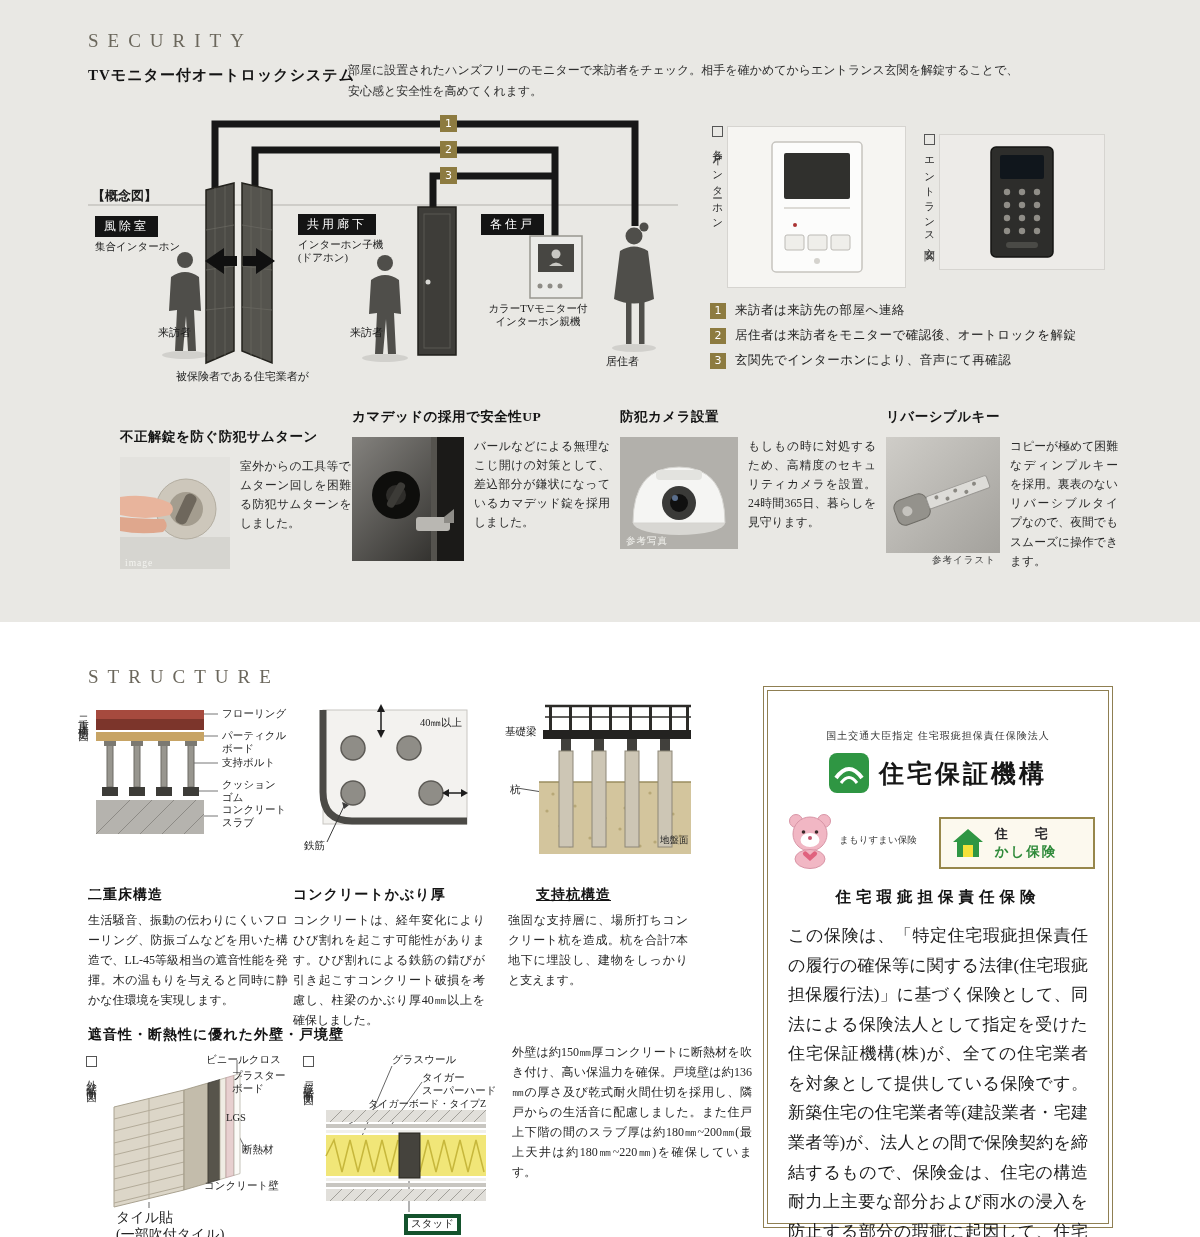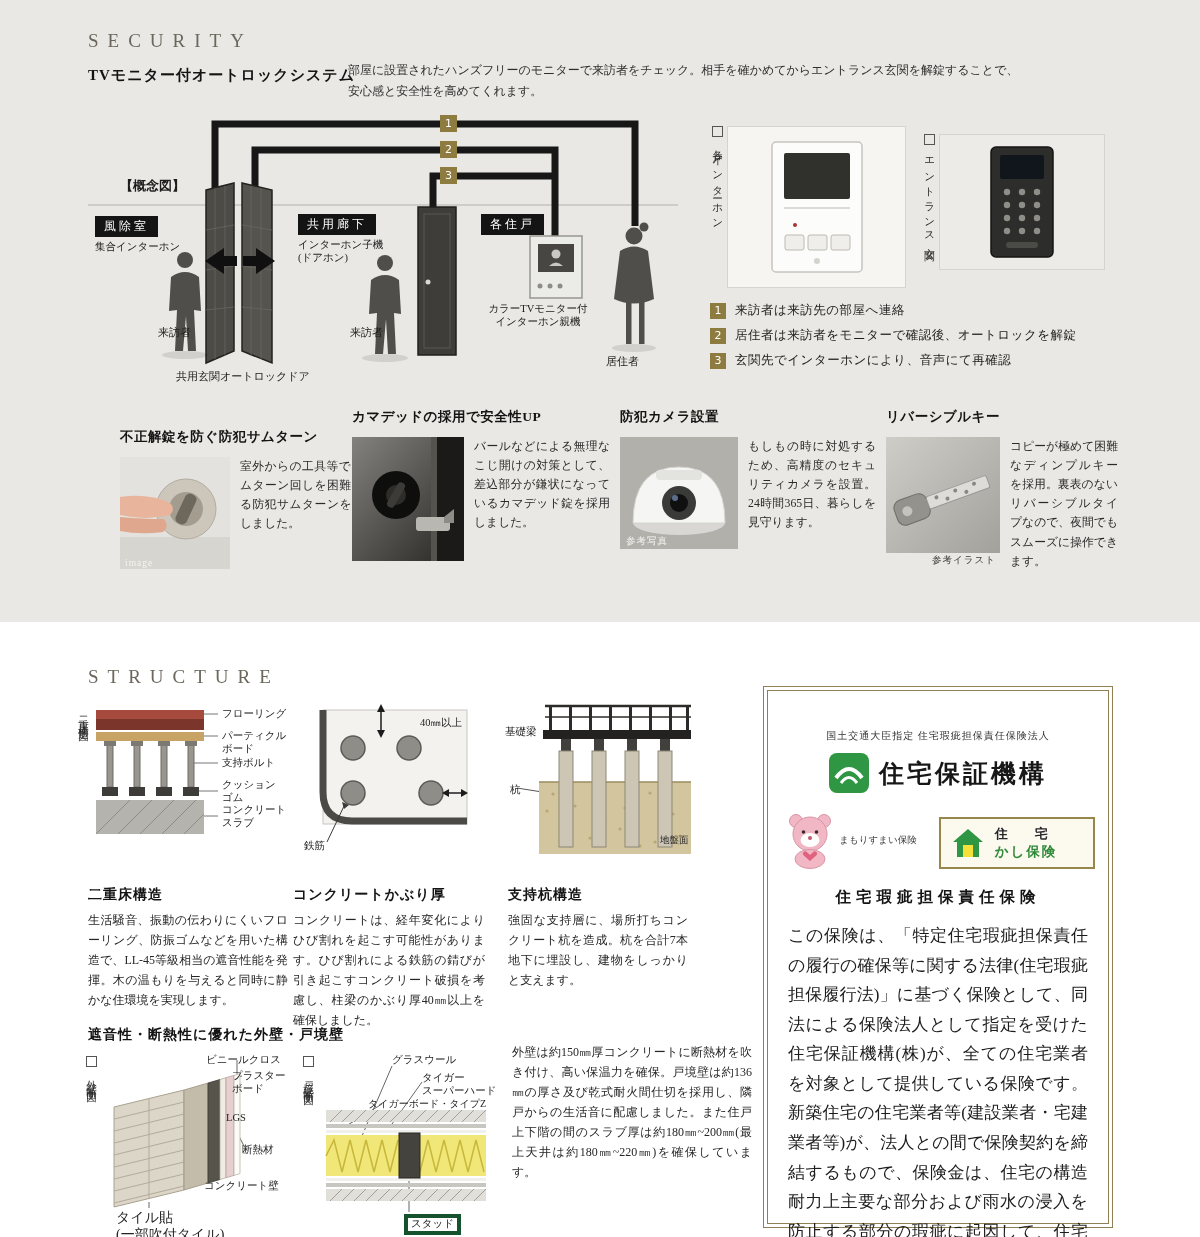--- a/index.html
+++ b/index.html
@@ -98,25 +98,25 @@
         <circle cx="546" cy="128" r="8.5"></circle>
         <circle cx="556" cy="119" r="4.5"></circle>
         <path d="M532 143 Q546 134 560 143 L566 191 Q546 200 526 191 Z"></path>
         <rect x="538" y="194" width="5.5" height="42"></rect>
         <rect x="551" y="194" width="5.5" height="42"></rect>
       </g>
     </svg>
     <div class="num-badge" style="left:352px;top:7px;">1</div>
     <div class="num-badge" style="left:352px;top:33px;">2</div>
     <div class="num-badge" style="left:352px;top:59px;">3</div>
-    <div class="dlabel" style="left:4px;top:70px;font-size:13px;font-weight:bold;margin-left:28px;">【概念図】</div>
+    <div class="dlabel" style="left:4px;top:80px;font-size:13px;font-weight:bold;">【概念図】</div>
     <div class="zone-box" style="left:7px;top:108px;">風除室</div>
     <div class="dlabel sm" style="left:7px;top:132px;">集合インターホン</div>
     <div class="dlabel" style="left:70px;top:218px;">来訪者</div>
-    <div class="dlabel" style="left:88px;top:262px;">共用玄関オートロックドア</div>
+    <div class="dlabel" style="left:88px;top:262px;">被保険者である住宅業者が</div>
     <div class="zone-box" style="left:210px;top:106px;">共用廊下</div>
     <div class="dlabel sm preline" style="left:210px;top:130px;">インターホン子機
 (ドアホン)</div>
     <div class="dlabel" style="left:262px;top:218px;">来訪者</div>
     <div class="zone-box" style="left:393px;top:106px;">各住戸</div>
     <div class="dlabel sm preline" style="left:385px;top:194px;width:130px;text-align:center;">カラーTVモニター付
 インターホン親機</div>
     <div class="dlabel" style="left:518px;top:247px;">居住者</div>
   </div>
 
@@ -384,21 +384,21 @@
         <rect x="54" y="55" width="14" height="96"></rect>
           <rect x="87" y="55" width="14" height="96"></rect>
           <rect x="120" y="55" width="14" height="96"></rect>
           <rect x="153" y="55" width="14" height="96"></rect>
       </g>
     </svg>
   </div>
   <div class="tiny" style="left:505px;top:726px;">基礎梁</div>
   <div class="tiny" style="left:510px;top:784px;">杭</div>
   <div class="tiny" style="left:660px;top:835px;font-size:9.5px;">地盤面</div>
-  <div class="st-h" style="left:508px;top:886px;">支持杭構造</div>
+  <div class="st-h" style="left:536px;top:886px;text-decoration:underline;">支持杭構造</div>
   <div class="col-text" style="left:508px;top:910px;width:180px;">強固な支持層に、場所打ちコンクリート杭を造成。杭を合計7本地下に埋設し、建物をしっかりと支えます。</div>
 
   <div class="st-h" style="left:88px;top:1026px;">遮音性・断熱性に優れた外壁・戸境壁</div>
 
   <div class="vwrap" style="left:84px;top:1056px;">
     <span class="sq"></span>
     <span class="vtext">外壁断面図</span>
   </div>
   <div class="abs" style="left:104px;top:1052px;">
     <svg width="200" height="175" viewBox="0 0 200 175">

